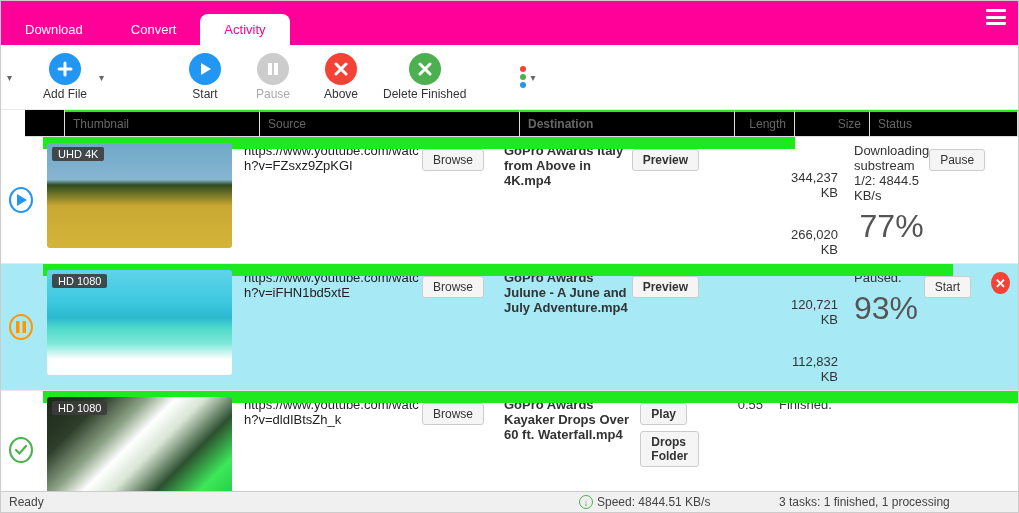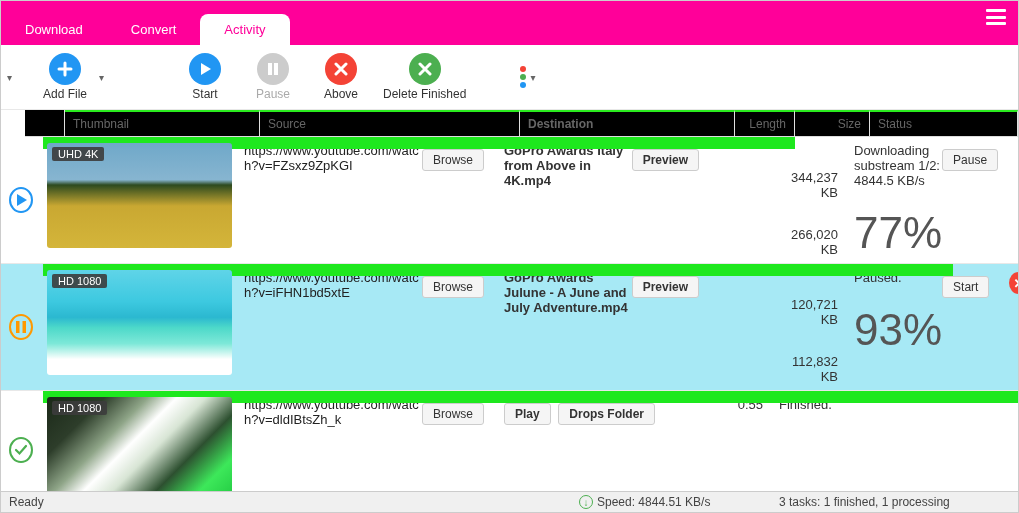--- a/index.html
+++ b/index.html
@@ -42,21 +42,21 @@
 .state-done { border-color: #4caf50; color: #4caf50; }
 .thumb { width: 185px; height: 105px; border-radius: 3px; position: relative; overflow: hidden; }
 .thumb .badge { position: absolute; top: 4px; left: 5px; background: rgba(60,60,60,0.9); color: #fff; font-size: 11px; padding: 1px 6px; border-radius: 2px; }
 .thumb-1 { background: linear-gradient(to bottom, #6fa8c9 0%, #87b5d0 35%, #2d4a1e 40%, #c9a832 60%, #d4b53a 100%); }
 .thumb-2 { background: linear-gradient(to bottom, #5fd4e8 0%, #3dc9e0 30%, #2bb8d0 45%, #4dd9c9 55%, #7de8d8 70%, #ffffff 85%); }
 .thumb-3 { background: linear-gradient(135deg, #1a2818 0%, #2d3d2a 20%, #8fa588 35%, #ffffff 45%, #d8e5d5 55%, #2d5030 70%, #3de85a 85%, #20c840 100%); }
 .source-url { font-size: 13px; color: #222; word-break: break-all; }
 .mini-btn { display: inline-block; background: #f5f5f5; border: 1px solid #ccc; border-radius: 3px; padding: 3px 10px; font-size: 12px; cursor: pointer; margin-top: 6px; margin-right: 4px; }
 .size-line { text-align: right; font-size: 13px; margin-top: 27px; }
 .status-text { font-size: 13px; }
-.percent { font-size: 44px; color: #555; text-align: center; margin-top: 20px; }
+.percent { font-size: 32px; color: #555; text-align: center; margin-top: 5px; }
 .close-x { width: 22px; height: 22px; border-radius: 50%; background: #f44336; color: #fff; display: flex; align-items: center; justify-content: center; cursor: pointer; font-weight: bold; }
 .green-line { position: absolute; top: 0; left: 42px; right: 0; height: 2px; background: #1ee81e; }
 .green-line-partial { position: absolute; top: 0; left: 42px; height: 2px; background: #1ee81e; }
 .statusbar { background: #f0f0f0; border-top: 1px solid #ccc; padding: 3px 8px; display: flex; font-size: 12px; color: #444; align-items: center; }
 .statusbar .sb-left { flex: 0 0 570px; }
 .statusbar .sb-speed { flex: 0 0 200px; display: flex; align-items: center; gap: 4px; }
 .statusbar .sb-tasks { flex: 1; }
 .dl-arrow { width: 14px; height: 14px; border: 1.5px solid #4caf50; border-radius: 50%; display: inline-flex; align-items: center; justify-content: center; color: #4caf50; font-size: 10px; }
 .row-body { display: flex; flex-direction: row; justify-content: space-between; height: 115px; }
 .row .col-thumb { padding: 6px; }
@@ -232,20 +232,21 @@
     <div class="col-thumb">
         <div class="thumb thumb-3">
           <span class="badge">HD 1080</span>
         </div>
       </div>
     <div class="col-source row-body">
       <div class="source-url">https://www.youtube.com/watch?v=dldIBtsZh_k</div>
       <div><span class="mini-btn">Browse</span></div>
     </div>
     <div class="col-dest row-body">
+      <div>GoPro Awards  Kayaker Drops Over 60 ft. Waterfall.mp4</div>
       <div>
         <span class="mini-btn">Play</span>
         <span class="mini-btn">Drops Folder</span>
       </div>
     </div>
     <div class="col-length">0:55</div>
     <div class="col-status row-body">
       <div class="status-text">Finished.</div>
     </div>
     <div class="col-close"></div>

